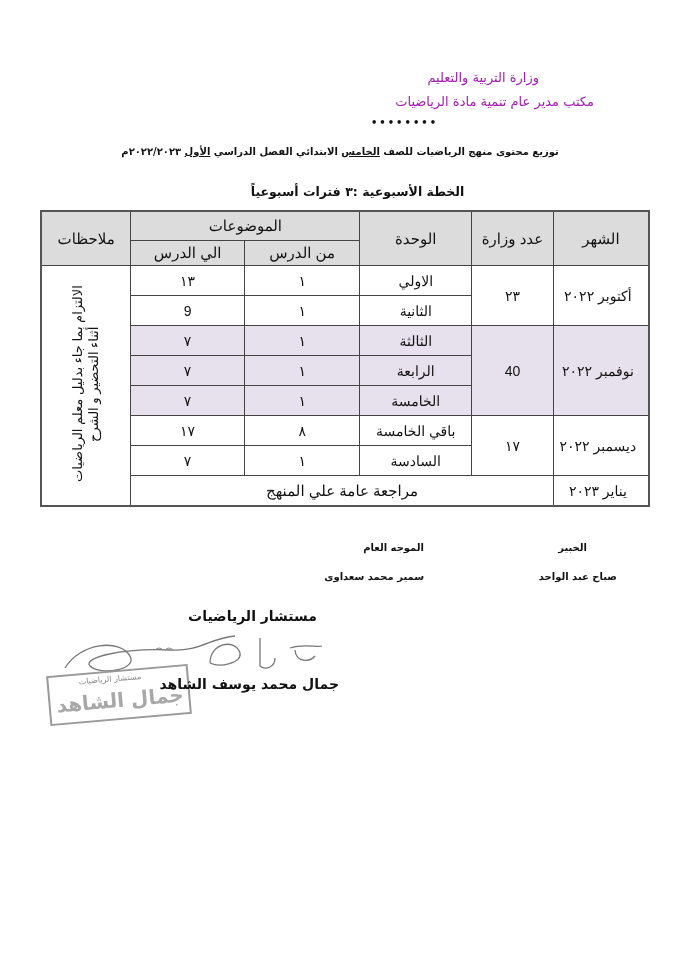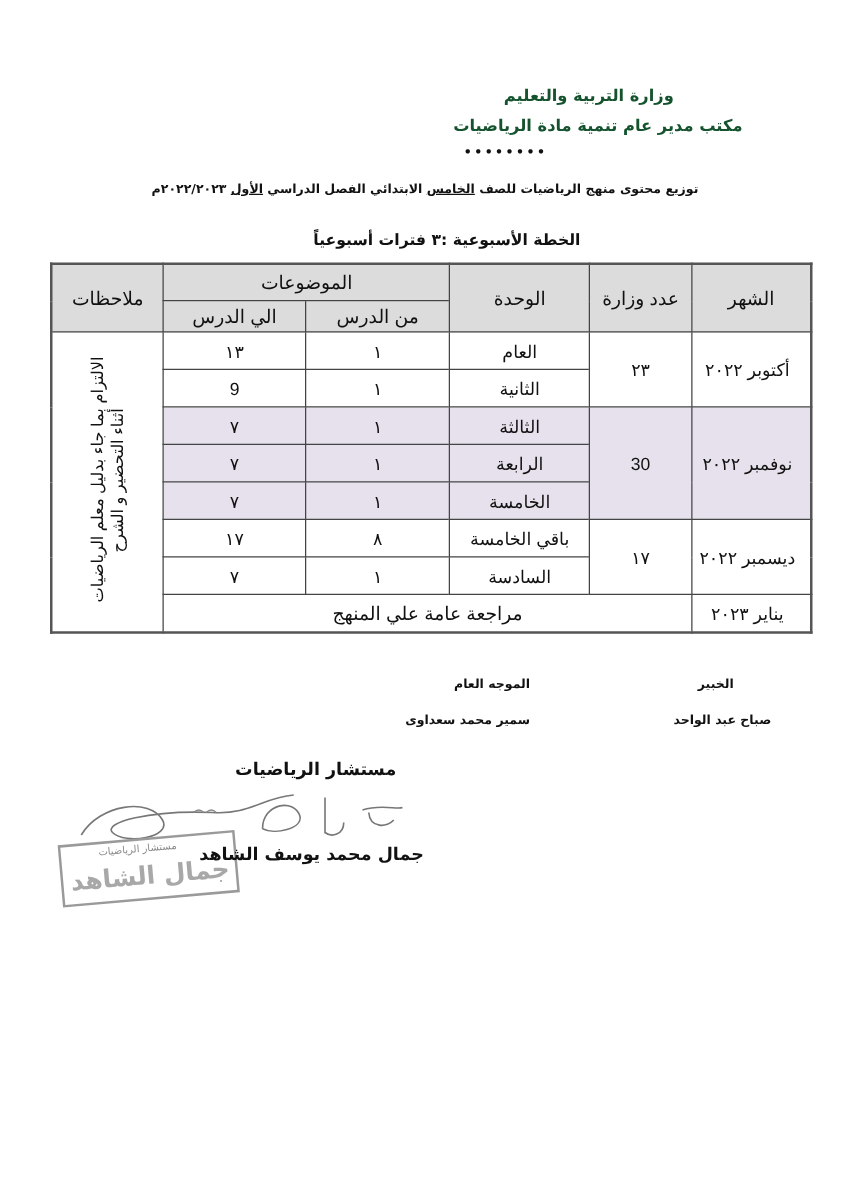--- a/index.html
+++ b/index.html
@@ -2,21 +2,21 @@
 <html><head>
   <meta charset="utf-8">
   <style>
     html, body { margin: 0; padding: 0; background: #ffffff; }
     body {
       width: 679px; height: 960px; position: relative; overflow: hidden;
       font-family: "DejaVu Sans", sans-serif; color: #111;
     }
     .hdr {
       position: absolute; right: 85px; direction: rtl; text-align: right;
-      font-weight: bold; font-size: 13px; color: #14532d;
+      font-weight: normal; font-size: 13px; color: #a21caf;
     }
     .hdr1 { top: 70px; right: 140px; }
     .hdr2 { top: 94px; right: 85px; }
     .dots { position: absolute; top: 117px; left: 0; width: 679px; text-align: center; padding-left: 130px; box-sizing: border-box; font-size: 10px; letter-spacing: 2px; font-weight: bold; }
     .title {
       position: absolute; top: 146px; left: 20px; width: 640px;
       direction: rtl; text-align: center; font-weight: bold; font-size: 10px; white-space: nowrap;
     }
     .title u { text-decoration: underline; }
     .subtitle {
@@ -94,36 +94,36 @@
     <tr class="h2">
       <th>من الدرس</th>
       <th>الي الدرس</th>
     </tr>
   </thead>
   <tbody>
 
     <tr>
       <td rowspan="2" class="month">أكتوبر ٢٠٢٢</td>
       <td rowspan="2">٢٣</td>
-      <td>العام</td>
+      <td>الاولي</td>
       <td>١</td>
       <td>١٣</td>
       <td rowspan="8" class="notes-cell">
         <span class="notes-text">الالتزام بما جاء بدليل معلم الرياضيات أثناء التحضير و الشرح</span>
       </td>
     </tr>
     <tr>
       <td>الثانية</td>
       <td>١</td>
       <td>9</td>
     </tr>
 
     <tr class="purple">
       <td rowspan="3" class="month purple">نوفمبر ٢٠٢٢</td>
-      <td rowspan="3" class="purple">30</td>
+      <td rowspan="3" class="purple">40</td>
       <td>الثالثة</td>
       <td>١</td>
       <td>٧</td>
     </tr>
     <tr class="purple">
       <td>الرابعة</td>
       <td>١</td>
       <td>٧</td>
     </tr>
     <tr class="purple">

